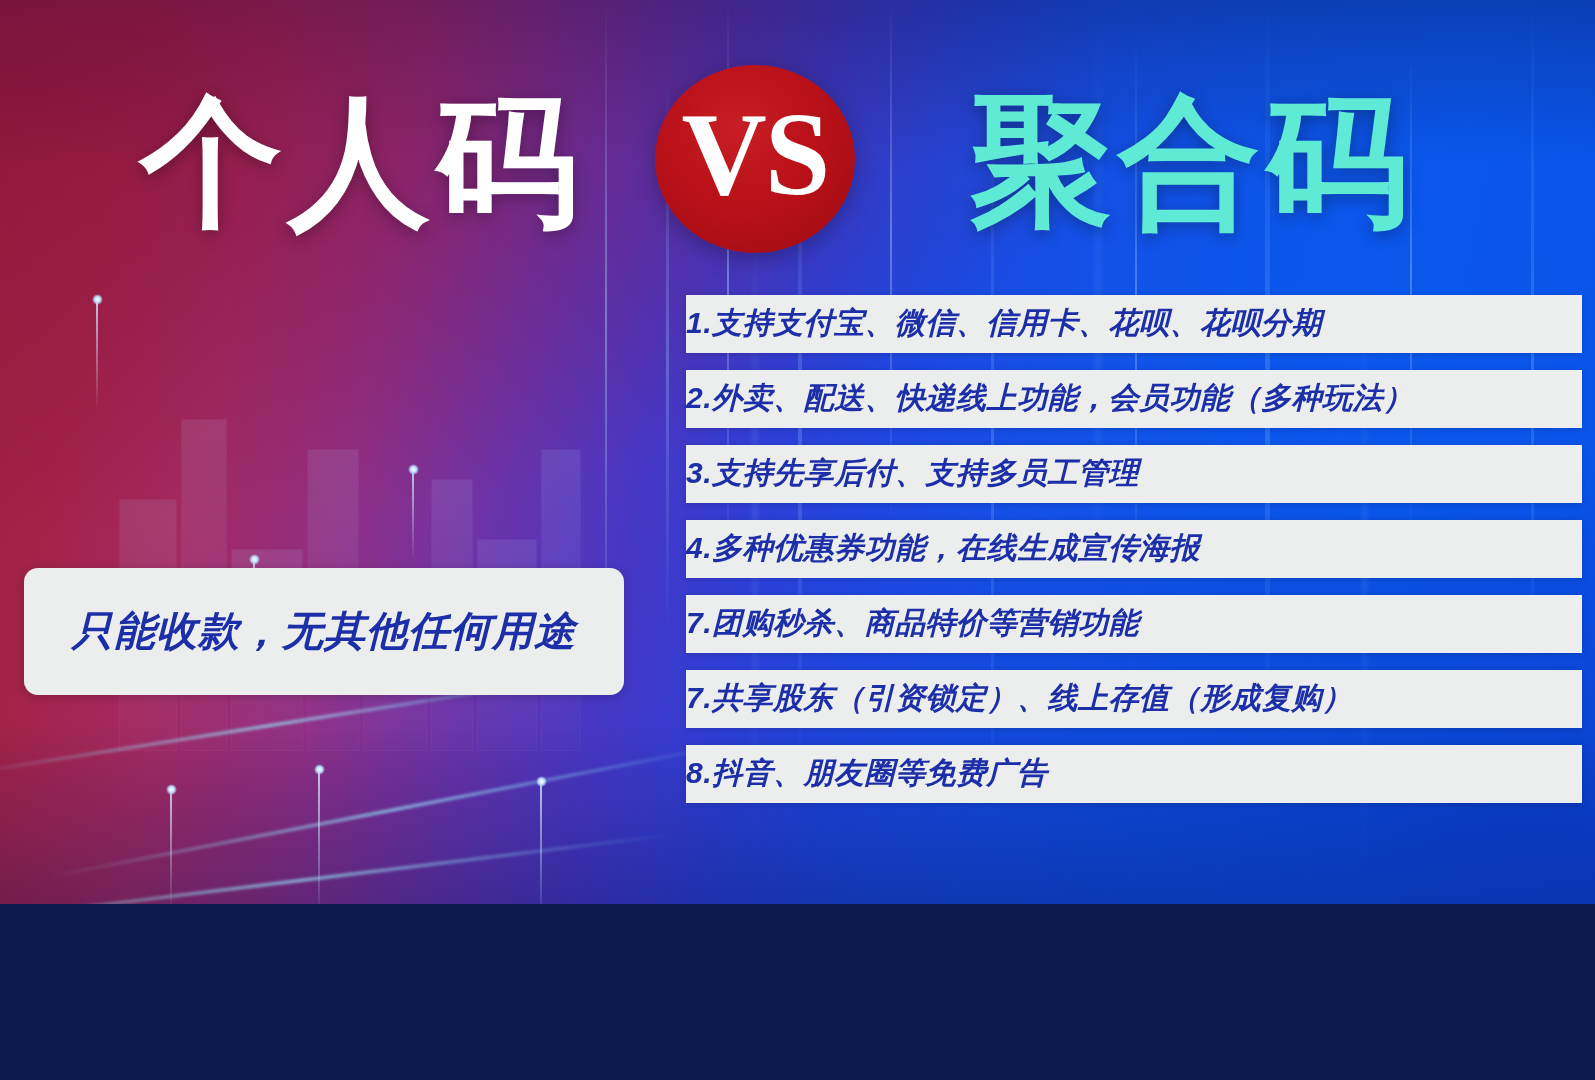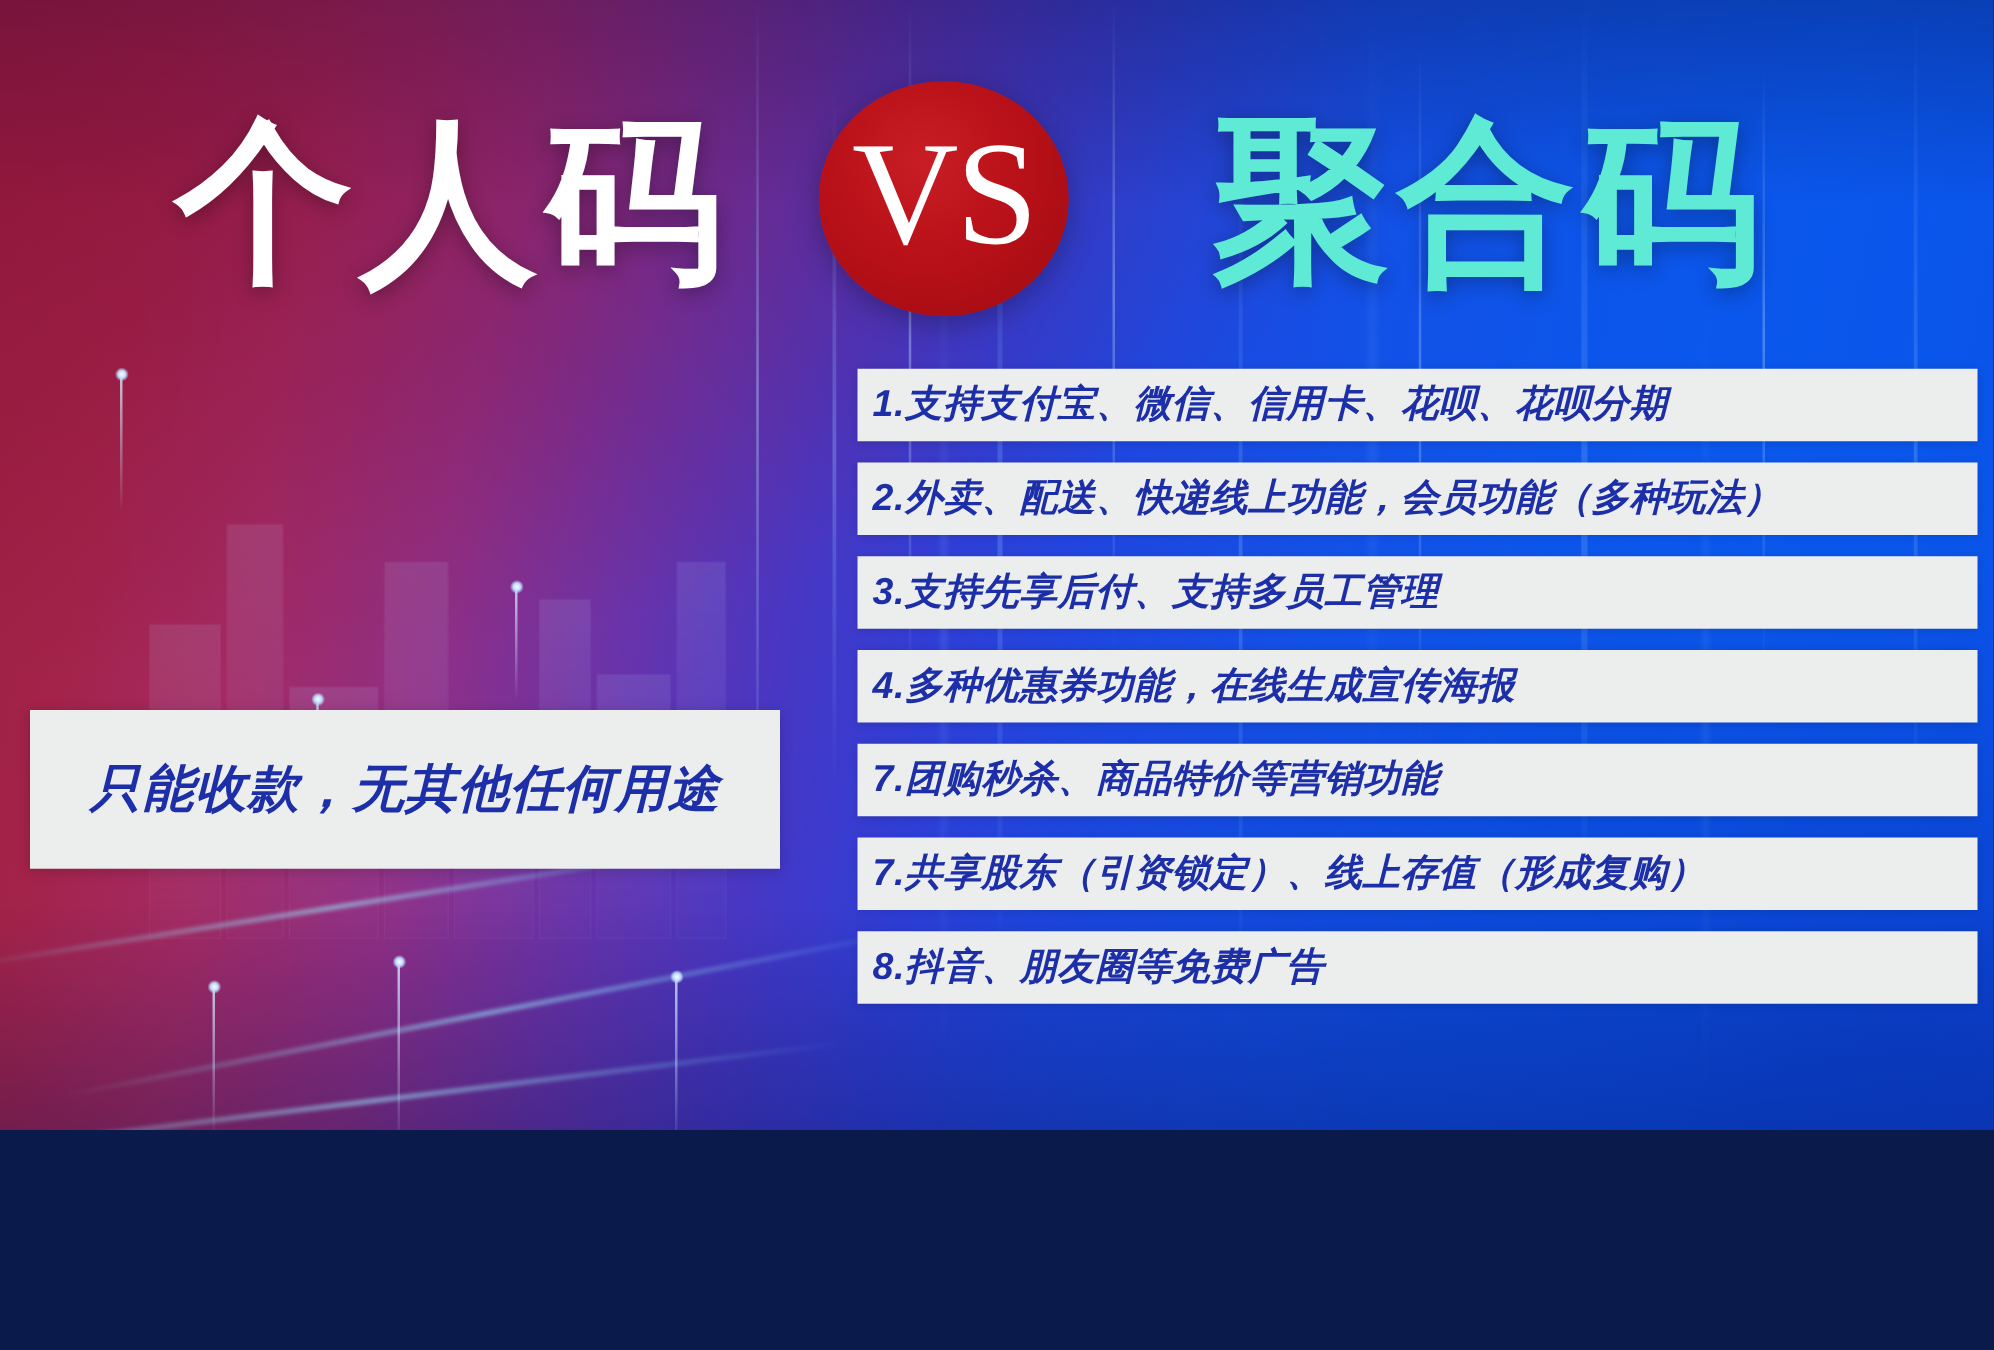--- a/index.html
+++ b/index.html
@@ -123,21 +123,21 @@
   }
   .vs-badge{
     position:absolute; left:655px; top:3px;
     width:200px; height:188px;
     border-radius:50%;
     background:radial-gradient(circle at 42% 34%, #c81d24 0%, #b81018 48%, #9d0c13 100%);
     box-shadow:0 6px 22px rgba(0,0,0,.28);
     display:flex; align-items:center; justify-content:center;
   }
   .vs-badge span{
-    font-size:118px; font-weight:normal; color:#ffffff;
+    font-size:118px; font-weight:bold; color:#ffffff;
     font-family:"Liberation Serif","DejaVu Serif",serif;
     letter-spacing:-2px;
     transform:translateY(-4px);
   }
   .title-right{
     position:absolute; left:970px; top:0;
     font-size:142px; line-height:200px;
     font-weight:bold;
     color:#5eead4;
     letter-spacing:6px;
@@ -145,20 +145,21 @@
     white-space:nowrap;
   }
 
   
   .left-box{
     position:absolute; left:24px; top:568px;
     width:600px; height:127px;
     background:#eceded;
     display:flex; align-items:center; justify-content:center;
     box-shadow:0 2px 10px rgba(0,0,0,.18);
+    border-radius:14px;
   }
   .left-box span{
     font-size:41px;
     font-weight:bold;
     font-style:italic;
     color:#1c2fa8;
     letter-spacing:1px;
     white-space:nowrap;
   }
 
@@ -166,21 +167,20 @@
   .features{
     position:absolute; left:686px; top:295px;
     width:896px;
   }
   .feature-bar{
     width:896px;
     height:58px;
     background:#eceded;
     margin-bottom:17px;
     display:flex; align-items:center;
-    padding-left:12px;
     box-shadow:0 1px 6px rgba(0,0,0,.16);
   }
   .feature-bar span{
     font-size:30px;
     font-weight:bold;
     font-style:italic;
     color:#1c2fa8;
     white-space:nowrap;
     letter-spacing:.5px;
     transform:translateY(-1px);

